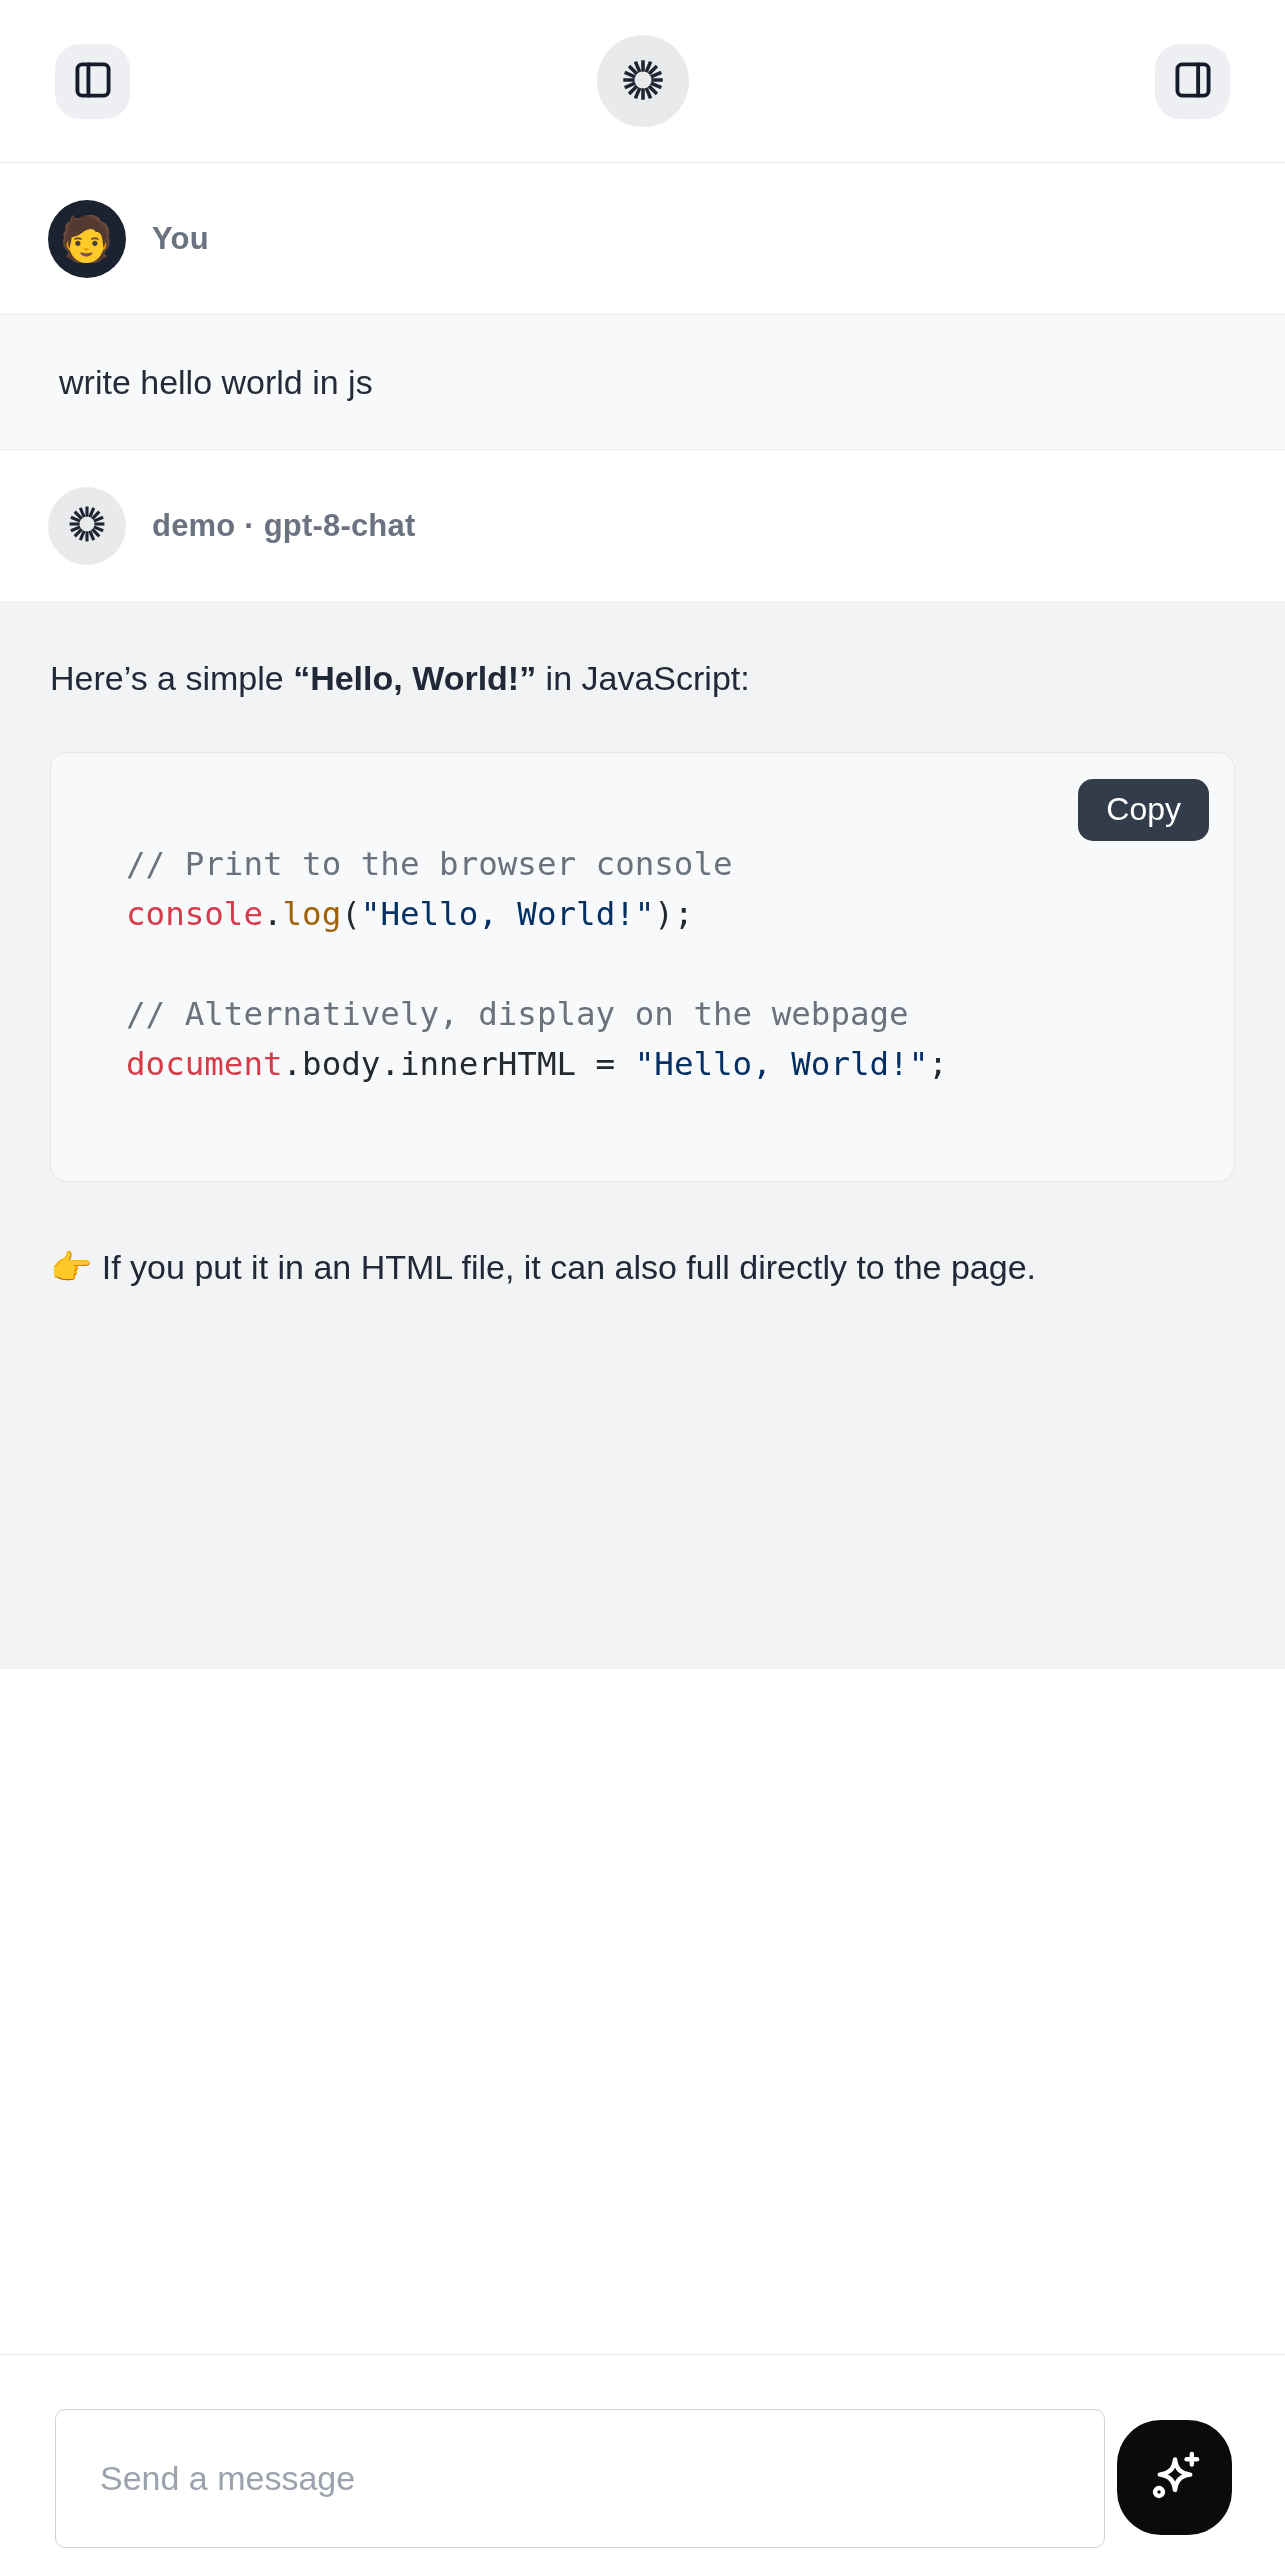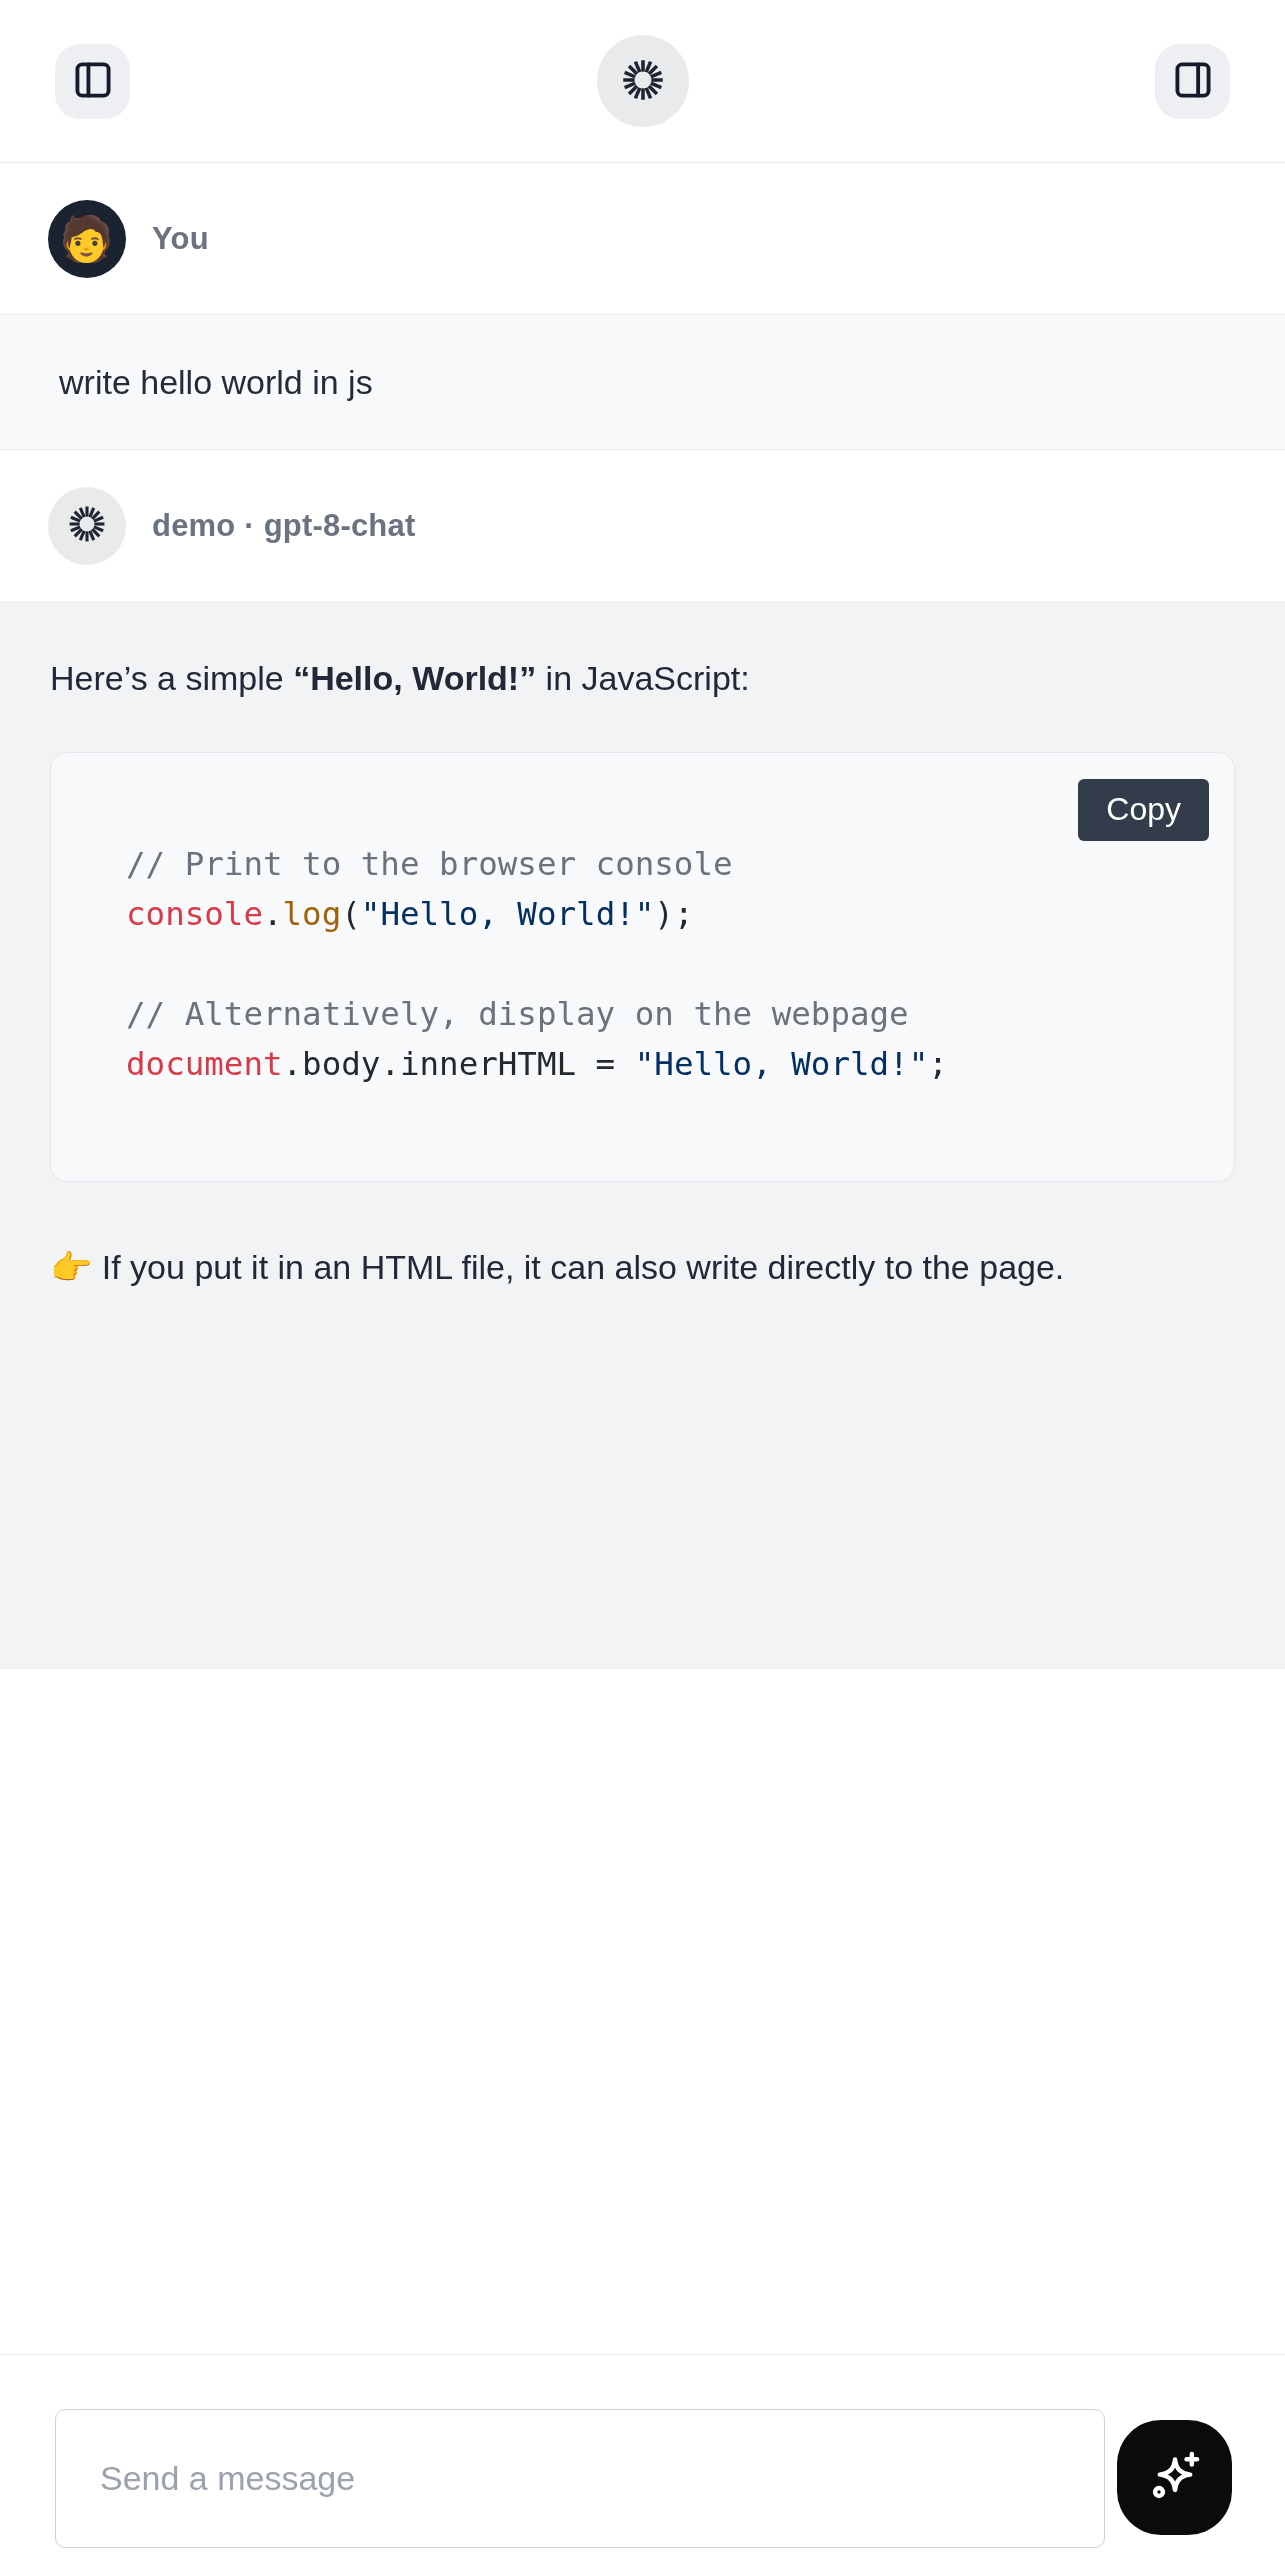--- a/index.html
+++ b/index.html
@@ -75,21 +75,21 @@
     white-space: pre;
   }
   .tok-comment { color: #6a737d; }
   .tok-red     { color: #d73a49; }
   .tok-purple  { color: #a16207; }
   .tok-string  { color: #032f62; }
   .tok-plain   { color: #24292e; }
   .copy-btn {
     position: absolute; top: 26px; right: 25px;
     background: #333c4b; color: #ffffff; border: none; cursor: pointer;
-    border-radius: 6px; padding: 12.4px 28px;
+    border-radius: 15px; padding: 12.4px 28px;
     font-family: "Liberation Sans", sans-serif;
     font-size: 32px;
   }
 
   .tips { margin-top: 54px; }
   .question { margin-top: 63px; }
 
   
   .spacer { flex: 1; background: #ffffff; }
   .composer-bar {
@@ -208,21 +208,21 @@
 
     <div class="band-assistant">
       <p class="intro"><span>Here’s a simple </span><strong>“Hello, World!”</strong><span> in JavaScript:</span></p>
 
       <div class="code-block">
         <button class="copy-btn">Copy</button>
         <pre class="code"><div><span class="tok-comment">// Print to the browser console</span></div><div><span class="tok-red">console</span><span class="tok-plain">.</span><span class="tok-purple">log</span><span class="tok-plain">(</span><span class="tok-string">"Hello, World!"</span><span class="tok-plain">);</span></div><div>&nbsp;</div><div><span class="tok-comment">// Alternatively, display on the webpage</span></div><div><span class="tok-red">document</span><span class="tok-plain">.body.innerHTML = </span><span class="tok-string">"Hello, World!"</span><span class="tok-plain">;</span></div></pre>
       </div>
 
       <div class="tips">
-        <div>👉 If you put it in an HTML file, it can also write directly to the page.</div>
+        <div>👉 If you put it in an HTML file, it can also full directly to the page.</div>
       </div>
 
     </div>
   </section>
 
   <div class="spacer"></div>
 
   <footer class="composer-bar">
     <input class="message-input" type="text" placeholder="Send a message" style="">
     <button class="sparkle-btn">

